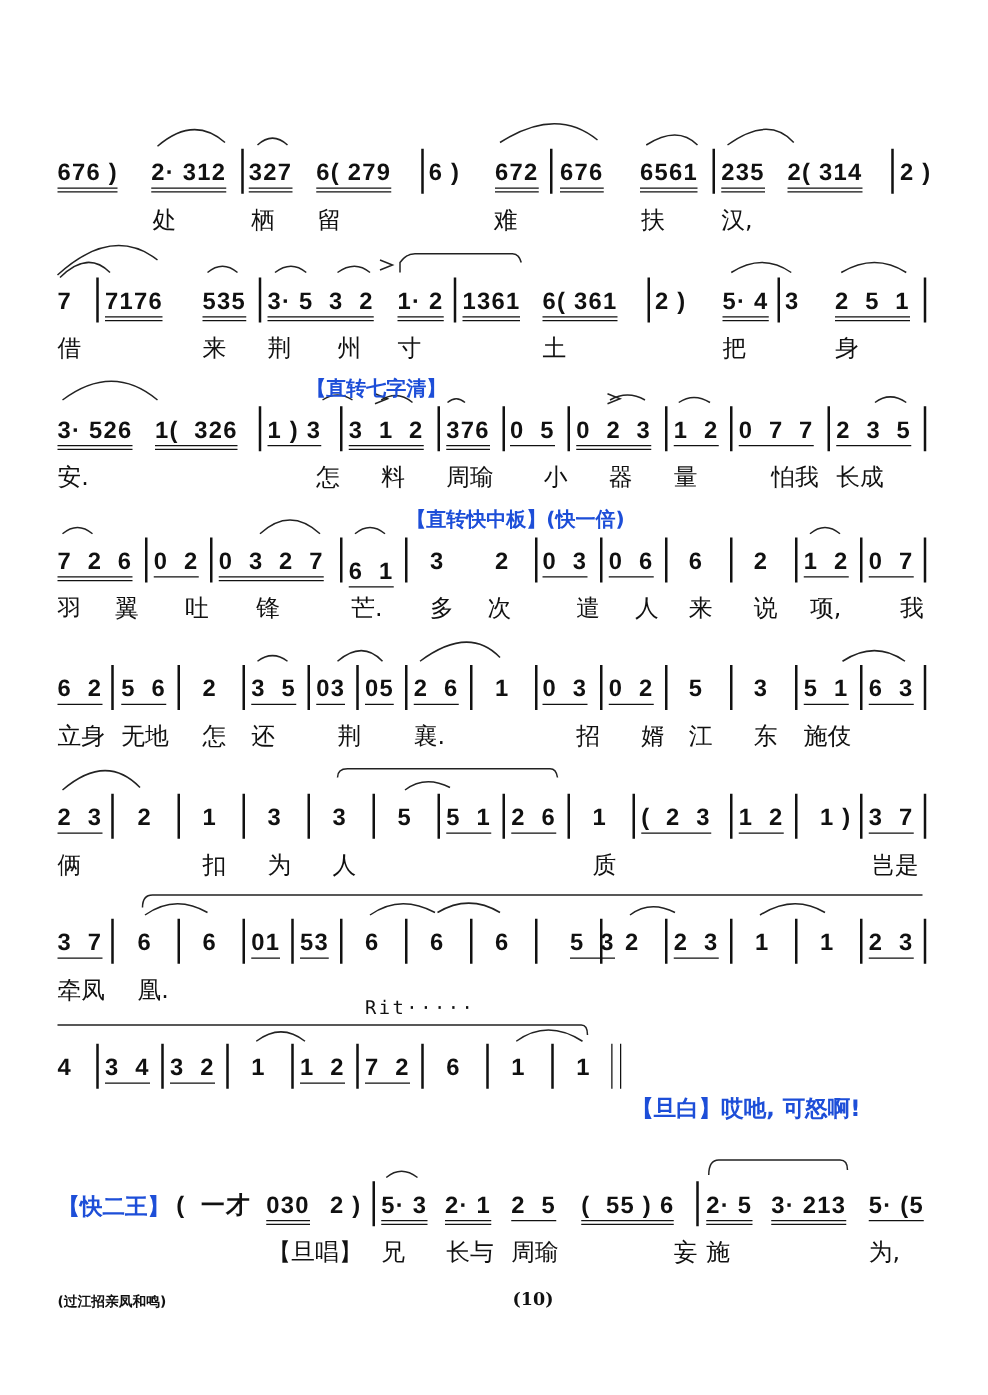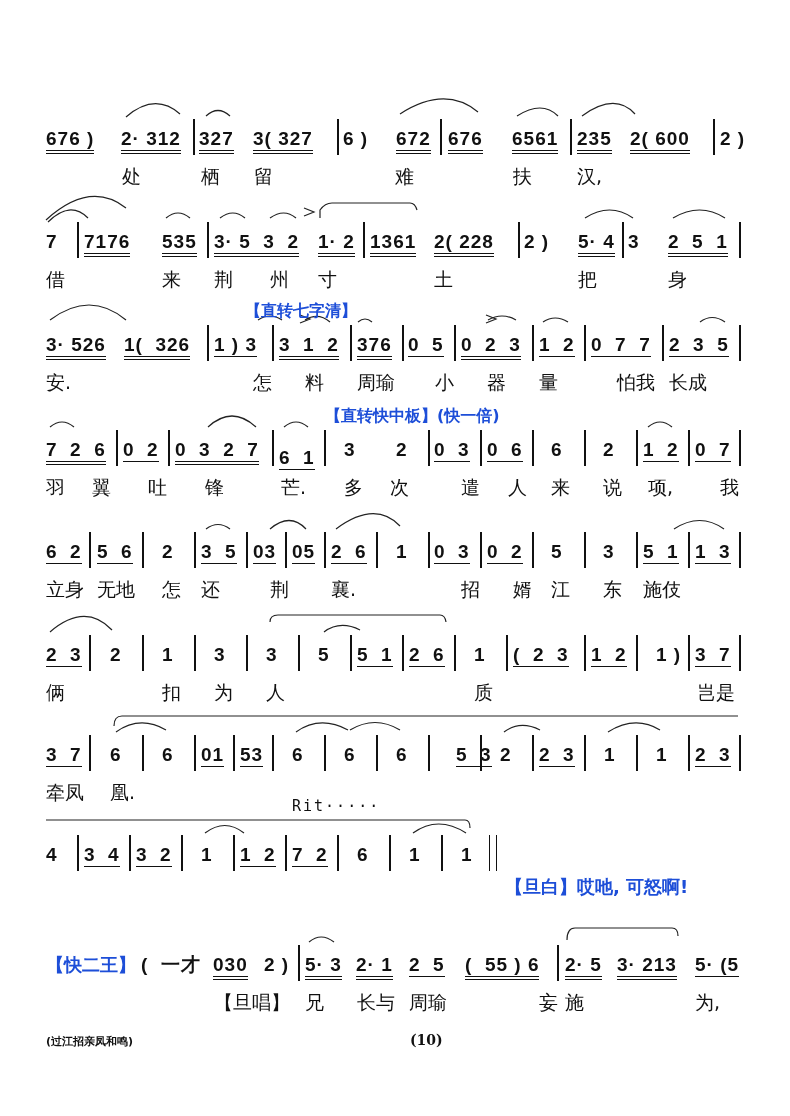--- a/index.html
+++ b/index.html
@@ -149,48 +149,48 @@
     <path d="M304 208 L314 212 L304 216"></path>
     <path d="M300 315 L310 319 L300 323"></path>
     <path d="M486 315 L496 319 L486 323"></path>
   </svg>
 
   <div id="score-root">
       <div>
         <div class="tok ul2" style="left: 46px; top: 129px;">676 )</div>
         <div class="tok ul2" style="left: 121px; top: 129px;">2· 312</div>
         <div class="tok ul2" style="left: 199px; top: 129px;">327</div>
-        <div class="tok ul2" style="left: 253px; top: 129px;">3( 327</div>
+        <div class="tok ul2" style="left: 253px; top: 129px;">6( 279</div>
         <div class="tok" style="left: 343px; top: 129px;">6 )</div>
         <div class="tok ul2" style="left: 396px; top: 129px;">672</div>
         <div class="tok ul2" style="left: 448px; top: 129px;">676</div>
         <div class="tok ul2" style="left: 512px; top: 129px;">6561</div>
         <div class="tok ul2" style="left: 577px; top: 129px;">235</div>
-        <div class="tok ul2" style="left: 630px; top: 129px;">2( 600</div>
+        <div class="tok ul2" style="left: 630px; top: 129px;">2( 314</div>
         <div class="tok" style="left: 720px; top: 129px;">2 )</div>
         <div class="bar" style="left: 193px; top: 119px; height: 36px;"></div>
         <div class="bar" style="left: 337px; top: 119px; height: 36px;"></div>
         <div class="bar" style="left: 440px; top: 119px; height: 36px;"></div>
         <div class="bar" style="left: 570px; top: 119px; height: 36px;"></div>
         <div class="bar" style="left: 713px; top: 119px; height: 36px;"></div>
         <div class="lyric" style="left: 122px; top: 165px;">处</div>
         <div class="lyric" style="left: 201px; top: 165px;">栖</div>
         <div class="lyric" style="left: 254px; top: 165px;">留</div>
         <div class="lyric" style="left: 395px; top: 165px;">难</div>
         <div class="lyric" style="left: 513px; top: 165px;">扶</div>
         <div class="lyric" style="left: 577px; top: 165px;">汉,</div>
       </div>
       <div>
         <div class="tok" style="left: 46px; top: 232px;">7</div>
         <div class="tok ul2" style="left: 84px; top: 232px;">7176</div>
         <div class="tok ul2" style="left: 162px; top: 232px;">535</div>
         <div class="tok ul2" style="left: 214px; top: 232px;">3· 5  3  2</div>
         <div class="tok ul2" style="left: 318px; top: 232px;">1· 2</div>
         <div class="tok ul2" style="left: 370px; top: 232px;">1361</div>
-        <div class="tok ul2" style="left: 434px; top: 232px;">2( 228</div>
+        <div class="tok ul2" style="left: 434px; top: 232px;">6( 361</div>
         <div class="tok" style="left: 524px; top: 232px;">2 )</div>
         <div class="tok ul2" style="left: 578px; top: 232px;">5· 4</div>
         <div class="tok" style="left: 628px; top: 232px;">3</div>
         <div class="tok ul2" style="left: 668px; top: 232px;">2  5  1</div>
         <div class="bar" style="left: 77px; top: 222px; height: 36px;"></div>
         <div class="bar" style="left: 207px; top: 222px; height: 36px;"></div>
         <div class="bar" style="left: 363px; top: 222px; height: 36px;"></div>
         <div class="bar" style="left: 518px; top: 222px; height: 36px;"></div>
         <div class="bar" style="left: 622px; top: 222px; height: 36px;"></div>
         <div class="bar" style="left: 739px; top: 222px; height: 36px;"></div>
@@ -280,21 +280,21 @@
         <div class="tok ul1" style="left: 201px; top: 542px;">3  5</div>
         <div class="tok ul1" style="left: 253px; top: 542px;">03</div>
         <div class="tok ul1" style="left: 292px; top: 542px;">05</div>
         <div class="tok ul1" style="left: 331px; top: 542px;">2  6</div>
         <div class="tok" style="left: 396px; top: 542px;">1</div>
         <div class="tok ul1" style="left: 434px; top: 542px;">0  3</div>
         <div class="tok ul1" style="left: 487px; top: 542px;">0  2</div>
         <div class="tok" style="left: 551px; top: 542px;">5</div>
         <div class="tok" style="left: 603px; top: 542px;">3</div>
         <div class="tok ul1" style="left: 643px; top: 542px;">5  1</div>
-        <div class="tok ul1" style="left: 695px; top: 542px;">1  3</div>
+        <div class="tok ul1" style="left: 695px; top: 542px;">6  3</div>
         <div class="bar" style="left: 89px; top: 532px; height: 36px;"></div>
         <div class="bar" style="left: 142px; top: 532px; height: 36px;"></div>
         <div class="bar" style="left: 194px; top: 532px; height: 36px;"></div>
         <div class="bar" style="left: 246px; top: 532px; height: 36px;"></div>
         <div class="bar" style="left: 285px; top: 532px; height: 36px;"></div>
         <div class="bar" style="left: 324px; top: 532px; height: 36px;"></div>
         <div class="bar" style="left: 376px; top: 532px; height: 36px;"></div>
         <div class="bar" style="left: 428px; top: 532px; height: 36px;"></div>
         <div class="bar" style="left: 480px; top: 532px; height: 36px;"></div>
         <div class="bar" style="left: 532px; top: 532px; height: 36px;"></div>

